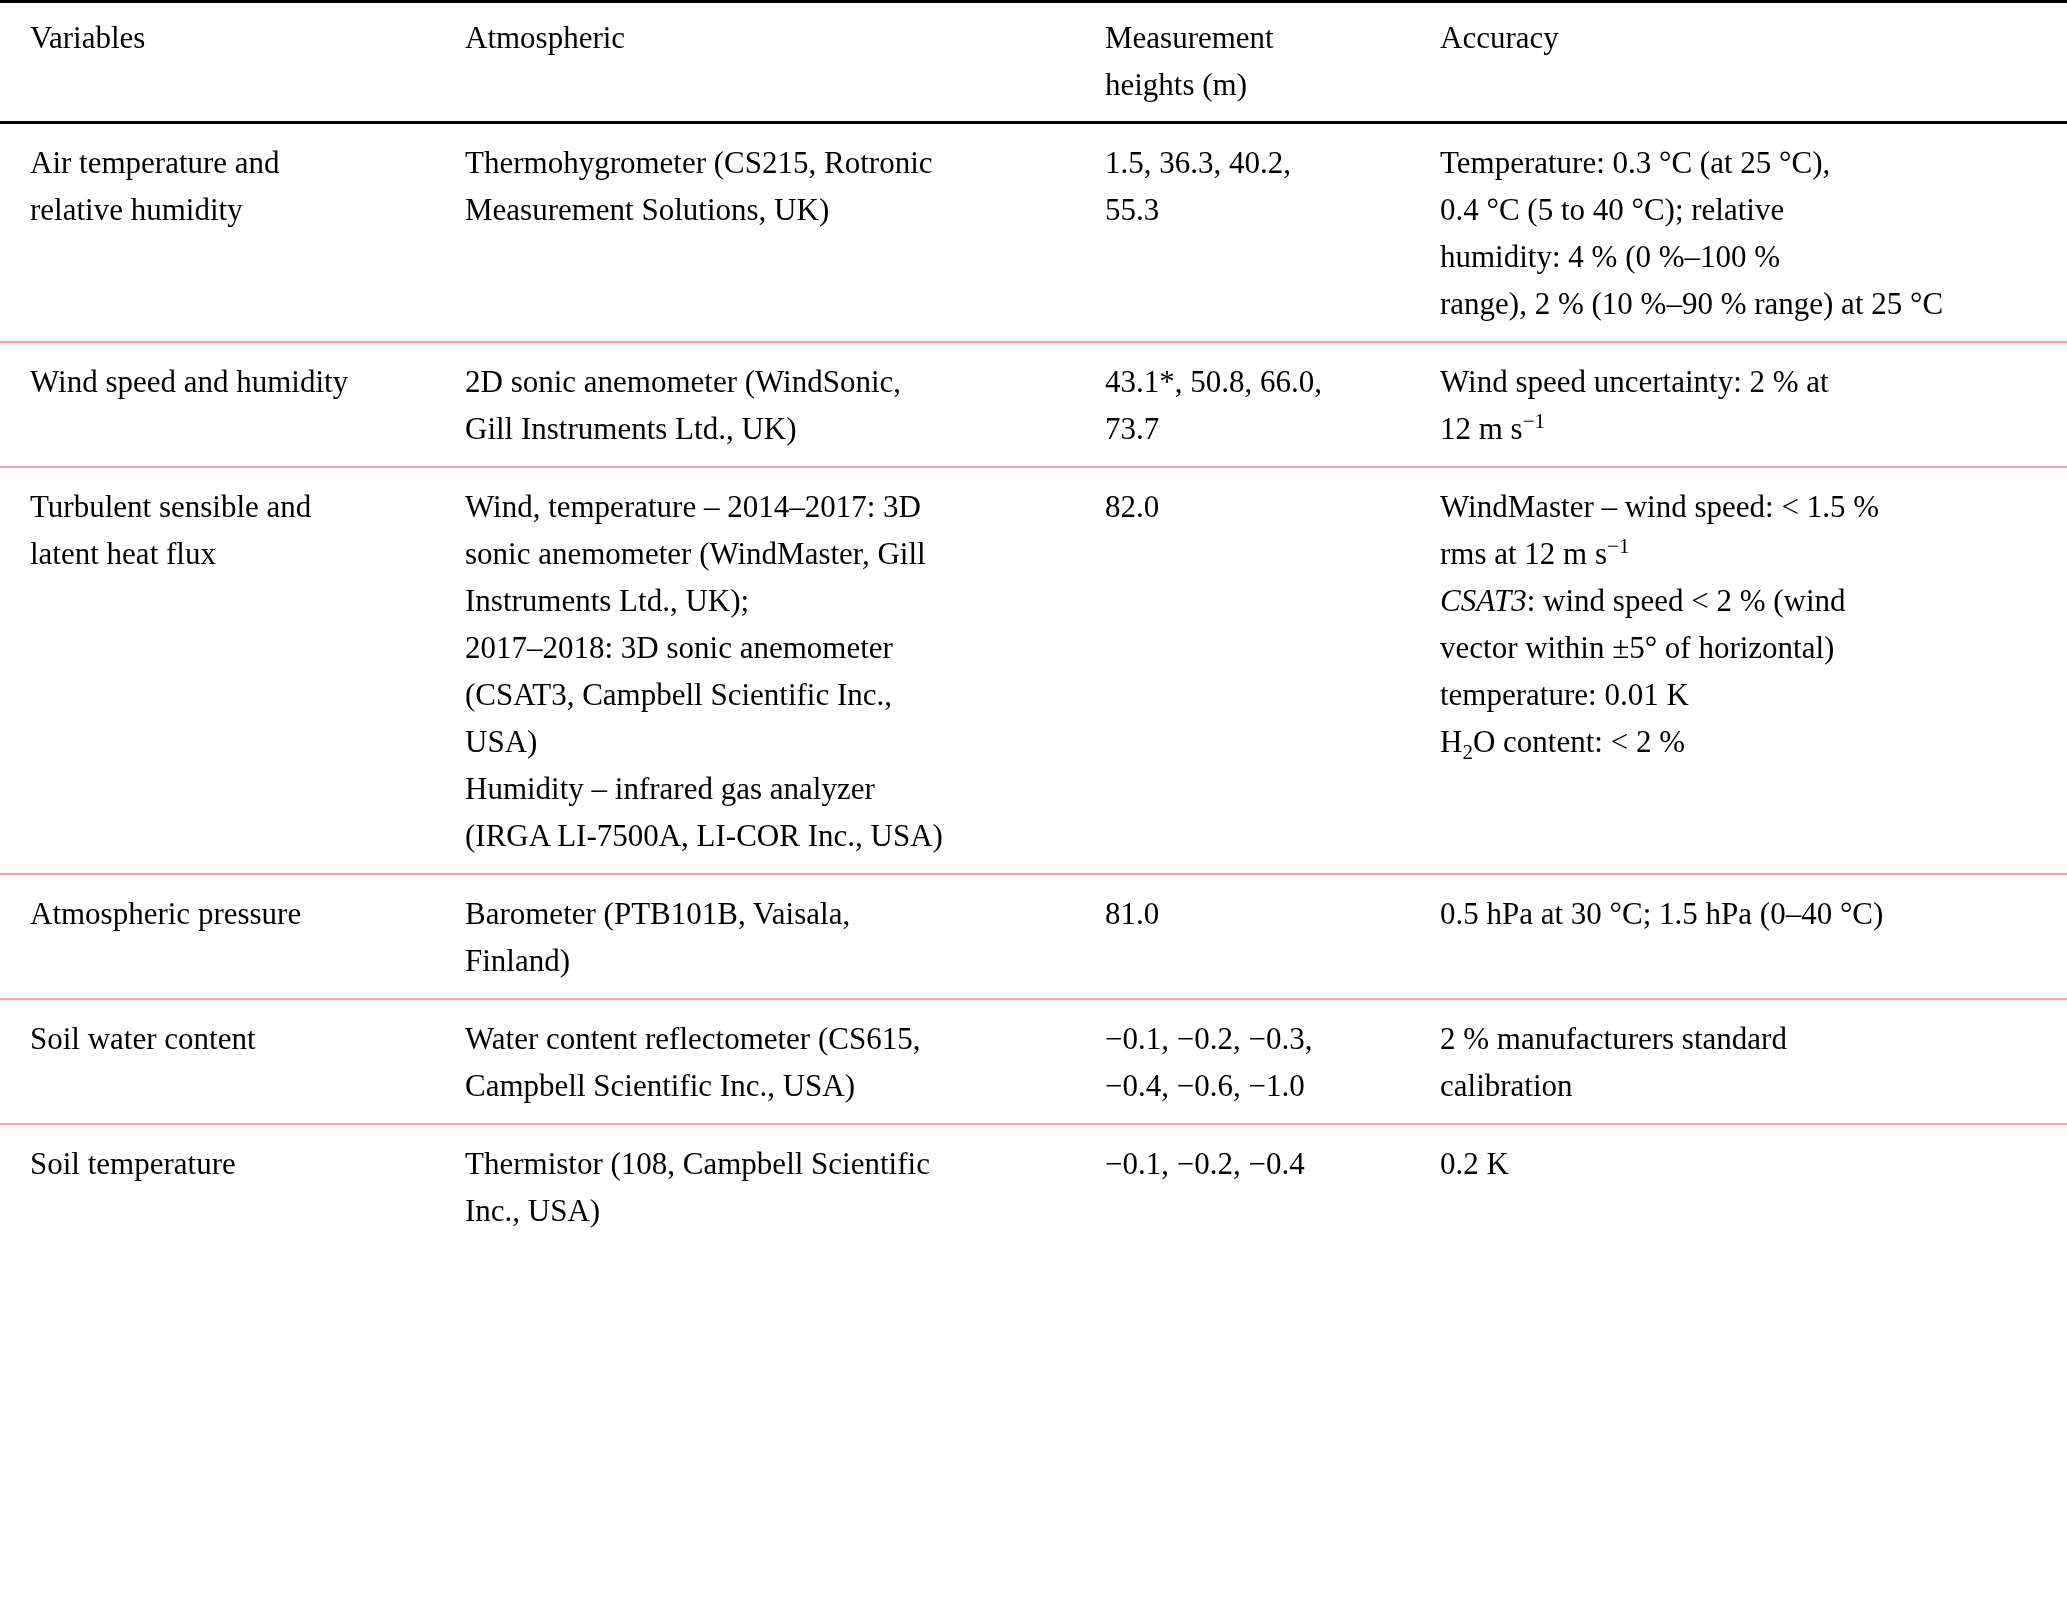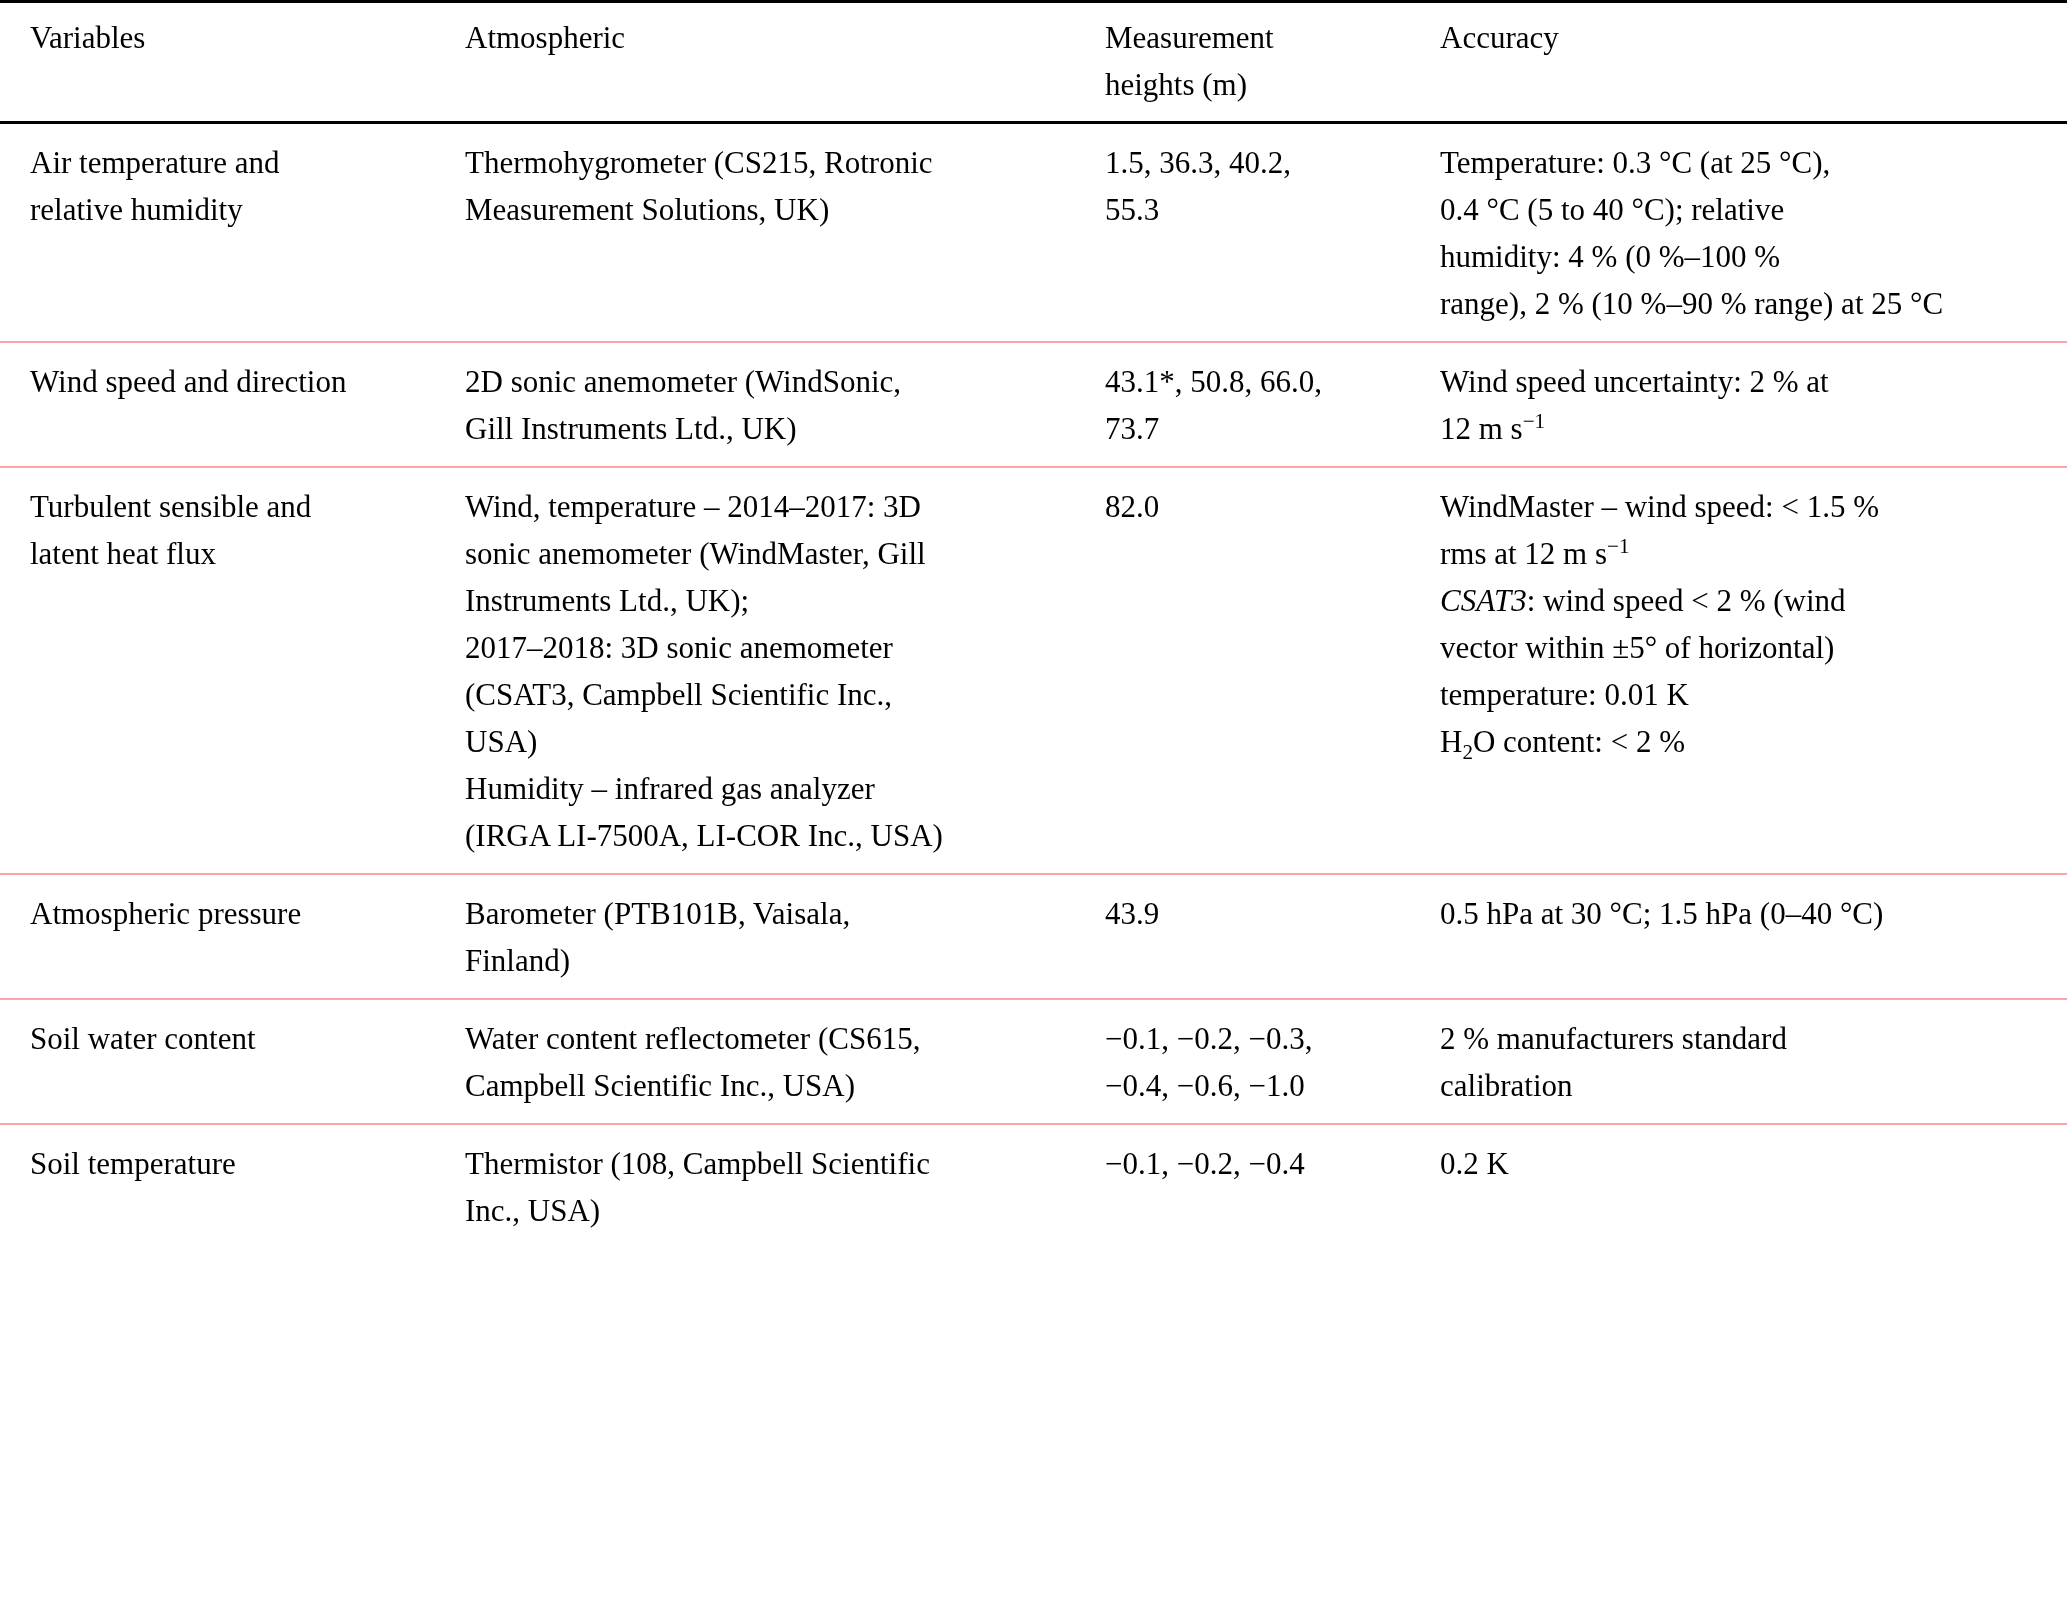--- a/index.html
+++ b/index.html
@@ -69,35 +69,35 @@
       </tr>
     </thead>
     <tbody>
       <tr>
         <td>Air temperature and<br>relative humidity</td>
         <td>Thermohygrometer (CS215, Rotronic<br>Measurement Solutions, UK)</td>
         <td>1.5, 36.3, 40.2,<br>55.3</td>
         <td>Temperature: 0.3 °C (at 25 °C),<br>0.4 °C (5 to 40 °C); relative<br>humidity: 4 % (0 %–100 %<br>range), 2 % (10 %–90 % range) at 25 °C</td>
       </tr>
       <tr>
-        <td>Wind speed and direction</td>
+        <td>Wind speed and humidity</td>
         <td>2D sonic anemometer (WindSonic,<br>Gill Instruments Ltd., UK)</td>
         <td>43.1*, 50.8, 66.0,<br>73.7</td>
         <td>Wind speed uncertainty: 2 % at<br>12 m s<sup>−1</sup></td>
       </tr>
       <tr>
         <td>Turbulent sensible and<br>latent heat flux</td>
         <td>Wind, temperature – 2014–2017: 3D<br>sonic anemometer (WindMaster, Gill<br>Instruments Ltd., UK);<br>2017–2018: 3D sonic anemometer<br>(CSAT3, Campbell Scientific Inc.,<br>USA)<br>Humidity – infrared gas analyzer<br>(IRGA LI-7500A, LI-COR Inc., USA)</td>
         <td>82.0</td>
         <td>WindMaster – wind speed: &lt; 1.5 %<br>rms at 12 m s<sup>−1</sup><br><i>CSAT3</i>: wind speed &lt; 2 % (wind<br>vector within ±5° of horizontal)<br>temperature: 0.01 K<br>H<sub>2</sub>O content: &lt; 2 %</td>
       </tr>
       <tr>
         <td>Atmospheric pressure</td>
         <td>Barometer (PTB101B, Vaisala,<br>Finland)</td>
-        <td>43.9</td>
+        <td>81.0</td>
         <td>0.5 hPa at 30 °C; 1.5 hPa (0–40 °C)</td>
       </tr>
       <tr>
         <td>Soil water content</td>
         <td>Water content reflectometer (CS615,<br>Campbell Scientific Inc., USA)</td>
         <td>−0.1, −0.2, −0.3,<br>−0.4, −0.6, −1.0</td>
         <td>2 % manufacturers standard<br>calibration</td>
       </tr>
       <tr>
         <td>Soil temperature</td>

